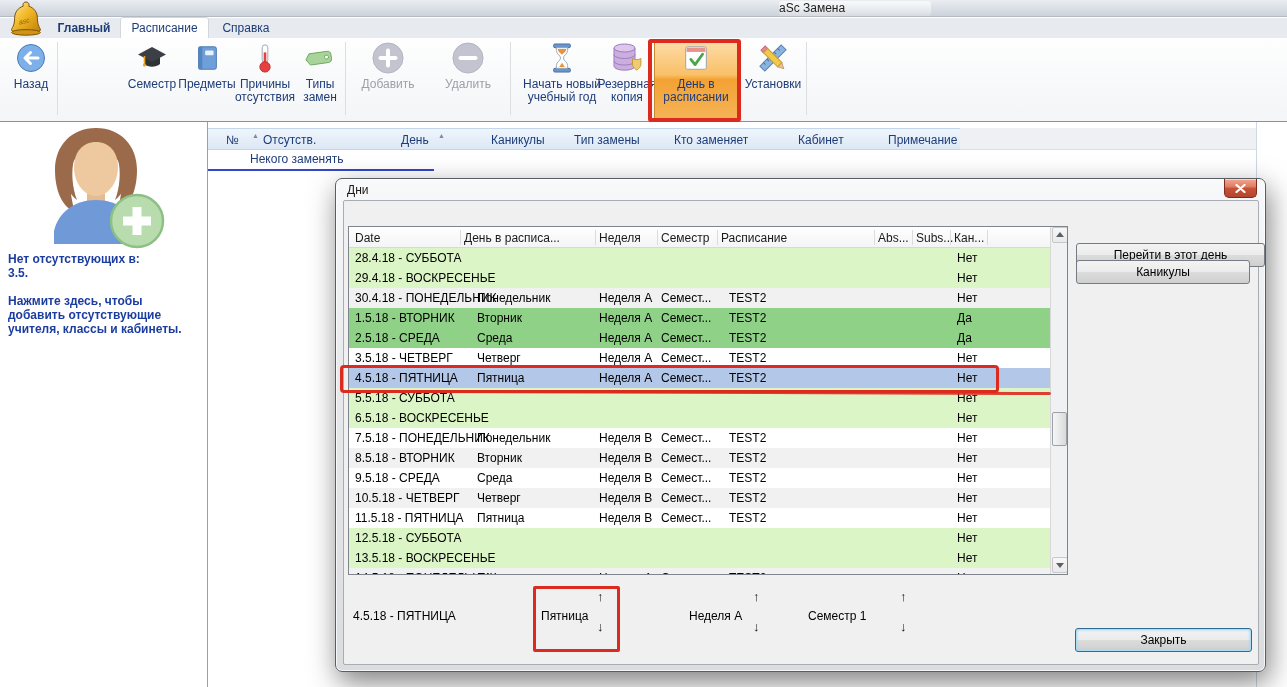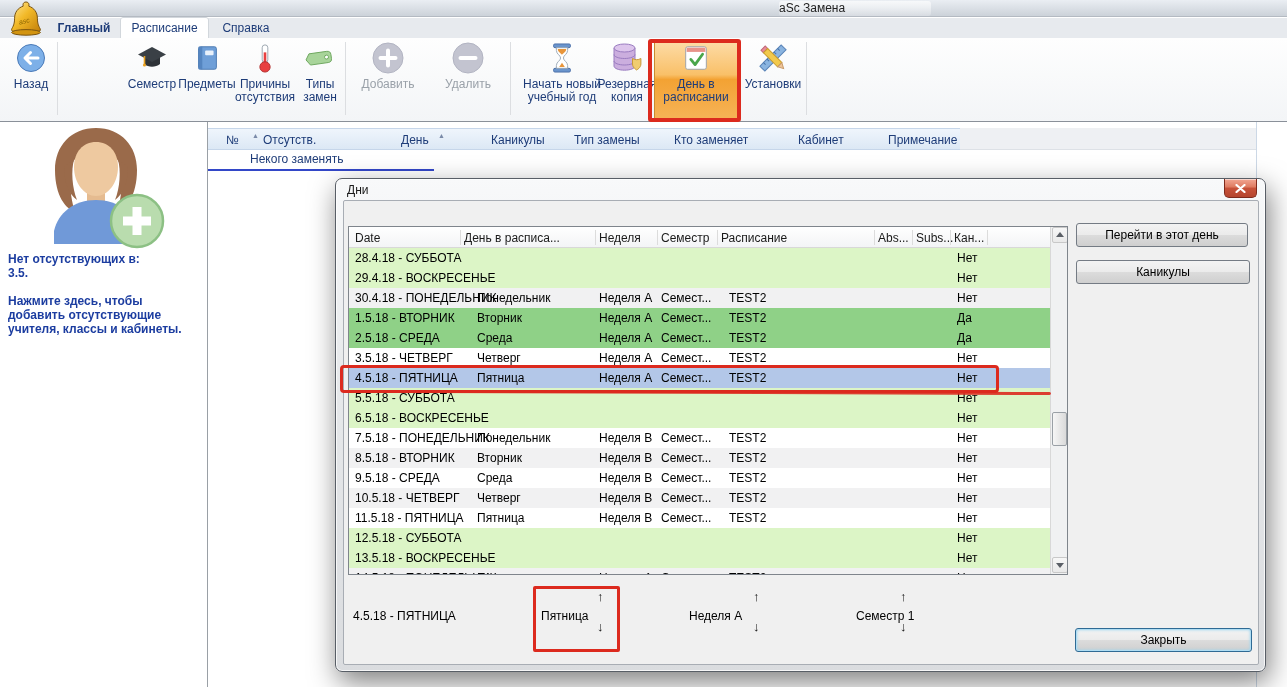--- a/index.html
+++ b/index.html
@@ -96,29 +96,29 @@
     border-bottom:5px solid #5a5f66;margin:4px auto 0;}
   .tri-down{width:0;height:0;border-left:4px solid transparent;border-right:4px solid transparent;
     border-top:5px solid #5a5f66;margin:5px auto 0;}
   .sb-thumb{position:absolute;left:1px;top:185px;width:15px;height:34px;cursor:grab;
     background:linear-gradient(90deg,#f6f6f6,#dadada);border:1px solid #9aa0a6;border-radius:2px;}
 
   
   .win-btn{position:absolute;cursor:pointer;text-align:center;line-height:22px;color:#000;
     background:linear-gradient(#f3f3f3,#ebebeb 50%,#dcdcdc 50%,#cfcfcf);
     border:1px solid #747b84;border-radius:3px;}
-  #btn-goto{left:740px;top:44px;width:172px;height:24px;}
+  #btn-goto{left:740px;top:64px;width:189px;height:24px;}
   #btn-holiday{left:740px;top:81px;width:174px;height:24px;}
   #btn-close{left:739px;top:449px;width:177px;height:24px;border-color:#2f6a94;
     box-shadow:inset 0 0 3px 1px #9ed6f0, inset 0 0 0 1px #cfeaf8;}
 
   
   .dlg-footer-label{position:absolute;color:#000;white-space:nowrap;}
   #ft-date{left:17px;top:430px;} #ft-day{left:205px;top:430px;}
-  #ft-week{left:353px;top:430px;} #ft-term{left:520px;top:430px;}
+  #ft-week{left:353px;top:430px;} #ft-term{left:472px;top:430px;}
   .step-arrow{position:absolute;font-size:13px;font-weight:bold;color:#111;line-height:14px;cursor:pointer;}
   #sa-day-up{left:261px;top:411px;}  #sa-day-dn{left:261px;top:441px;}
   #sa-week-up{left:417px;top:411px;} #sa-week-dn{left:417px;top:441px;}
   #sa-term-up{left:564px;top:411px;} #sa-term-dn{left:564px;top:441px;}
 
   
   .ann{position:absolute;border:3px solid #dc2a1e;border-radius:4px;pointer-events:none;}
   #ann-ribbon{left:648px;top:39px;width:93px;height:83px;border-width:4px;border-radius:3px;z-index:15;}
   #ann-row{left:4px;top:186px;width:659px;height:28px;z-index:30;}
   #ann-row-tail{position:absolute;left:95px;top:212px;width:620px;height:3px;background:#dc2a1e;

